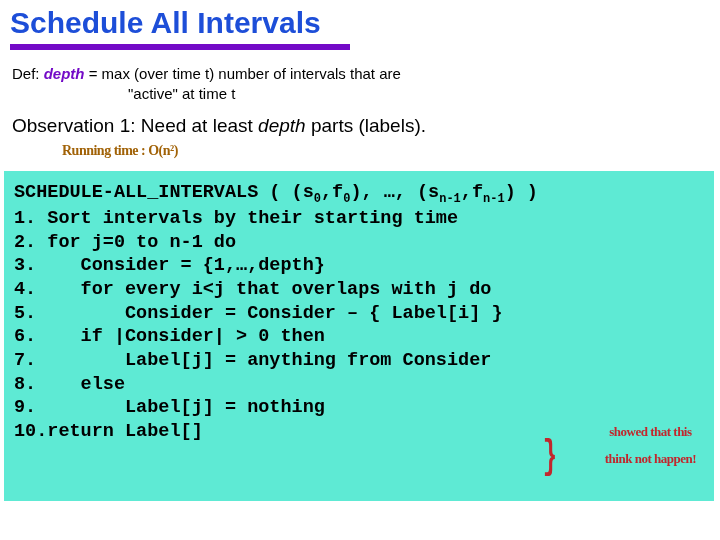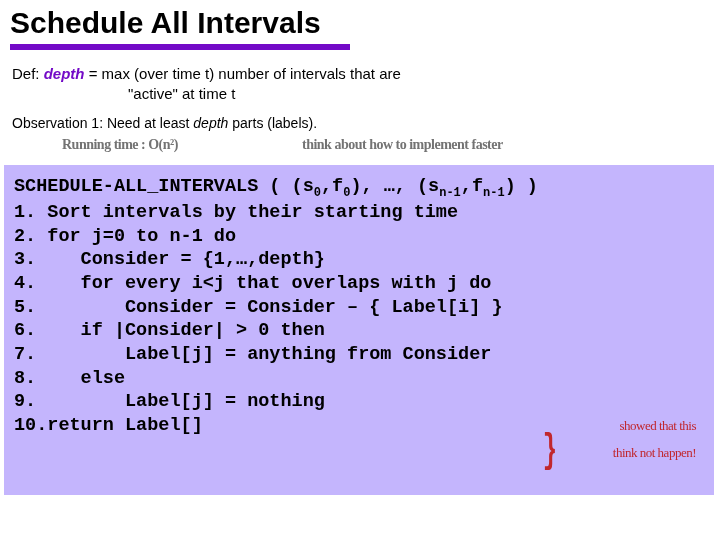--- a/index.html
+++ b/index.html
@@ -8,21 +8,21 @@
     height: 540px;
     background: #fff;
     font-family: "Comic Sans MS", "Chalkboard SE", cursive, sans-serif;
     overflow: hidden;
     position: relative;
   }
   .title {
     font-size: 30px;
     font-weight: bold;
     padding: 6px 10px 4px 10px;
-    color: #000000;
+    color: #1d4ed8;
     font-family: "Comic Sans MS", cursive, sans-serif;
   }
   .title-underline {
     height: 6px;
     width: 340px;
     background: #730ac7;
     margin-left: 10px;
     margin-bottom: 10px;
   }
   .def-block {
@@ -34,59 +34,59 @@
   .depth-word {
     color: #730ac7;
     font-style: italic;
     font-weight: bold;
   }
   .depth-inline {
     font-style: italic;
   }
   .obs-block {
     padding: 8px 24px 2px 12px;
-    font-size: 14px;
+    font-size: 19px;
     font-family: "Comic Sans MS", cursive, sans-serif;
   }
   .hand-row {
     position: relative;
     height: 28px;
     margin: 0 12px 4px 12px;
   }
   .hand-left, .hand-right {
     position: absolute;
     font-family: "Comic Sans MS", cursive;
-    color: #737373;
+    color: #a16207;
     font-weight: bold;
     font-size: 14px;
     letter-spacing: -0.5px;
   }
   .hand-left { left: 50px; top: 4px; }
   .hand-right { left: 290px; top: 4px; }
   .code-box {
-    background: #c4b5fd;
+    background: #5eead4;
     margin: 0 6px 0 4px;
     padding: 10px 10px 10px 10px;
     font-family: "Courier New", monospace;
     font-size: 18.5px;
     font-weight: bold;
     line-height: 1.28;
     position: relative;
     white-space: pre;
   }
   .code-sub { font-size: 12px; vertical-align: sub; }
   .side-note {
     position: absolute;
     right: 18px;
     bottom: 22px;
     font-family: "Comic Sans MS", cursive;
     color: #c1272d;
-    font-weight: normal;
+    font-weight: bold;
     font-size: 13px;
-    text-align: right;
+    text-align: center;
     line-height: 1.05;
     letter-spacing: -0.5px;
   }
   .brace {
     position: absolute;
     right: 152px;
     bottom: 18px;
     font-family: "Courier New", monospace;
     color: #c1272d;
     font-size: 40px;
@@ -104,21 +104,20 @@
   <span>Def: </span><span class="depth-word">depth</span><span> = max (over time t) number of intervals that are</span><br>
   <span style="display:inline-block;width:116px"></span><span>"active" at time t</span>
 </div>
 
 <div class="obs-block">
   <span>Observation 1: Need at least </span><span class="depth-inline">depth</span><span> parts (labels).</span>
 </div>
 
 <div class="hand-row">
   <div class="hand-left">Running time :   O(n²)</div>
-  <div class="hand-right">think about how to implement faster</div>
 </div>
 
 <div class="code-box"><span>SCHEDULE-ALL_INTERVALS ( (s</span><span class="code-sub">0</span><span>,f</span><span class="code-sub">0</span><span>), …, (s</span><span class="code-sub">n-1</span><span>,f</span><span class="code-sub">n-1</span><span>) )</span>
 <span>1. Sort intervals by their starting time</span>
 <span>2. for j=0 to n-1 do</span>
 <span>3.    Consider = {1,…,depth}</span>
 <span>4.    for every i&lt;j that overlaps with j do</span>
 <span>5.        Consider = Consider – { Label[i] }</span>
 <span>6.    if |Consider| &gt; 0 then</span>
 <span>7.        Label[j] = anything from Consider</span>

